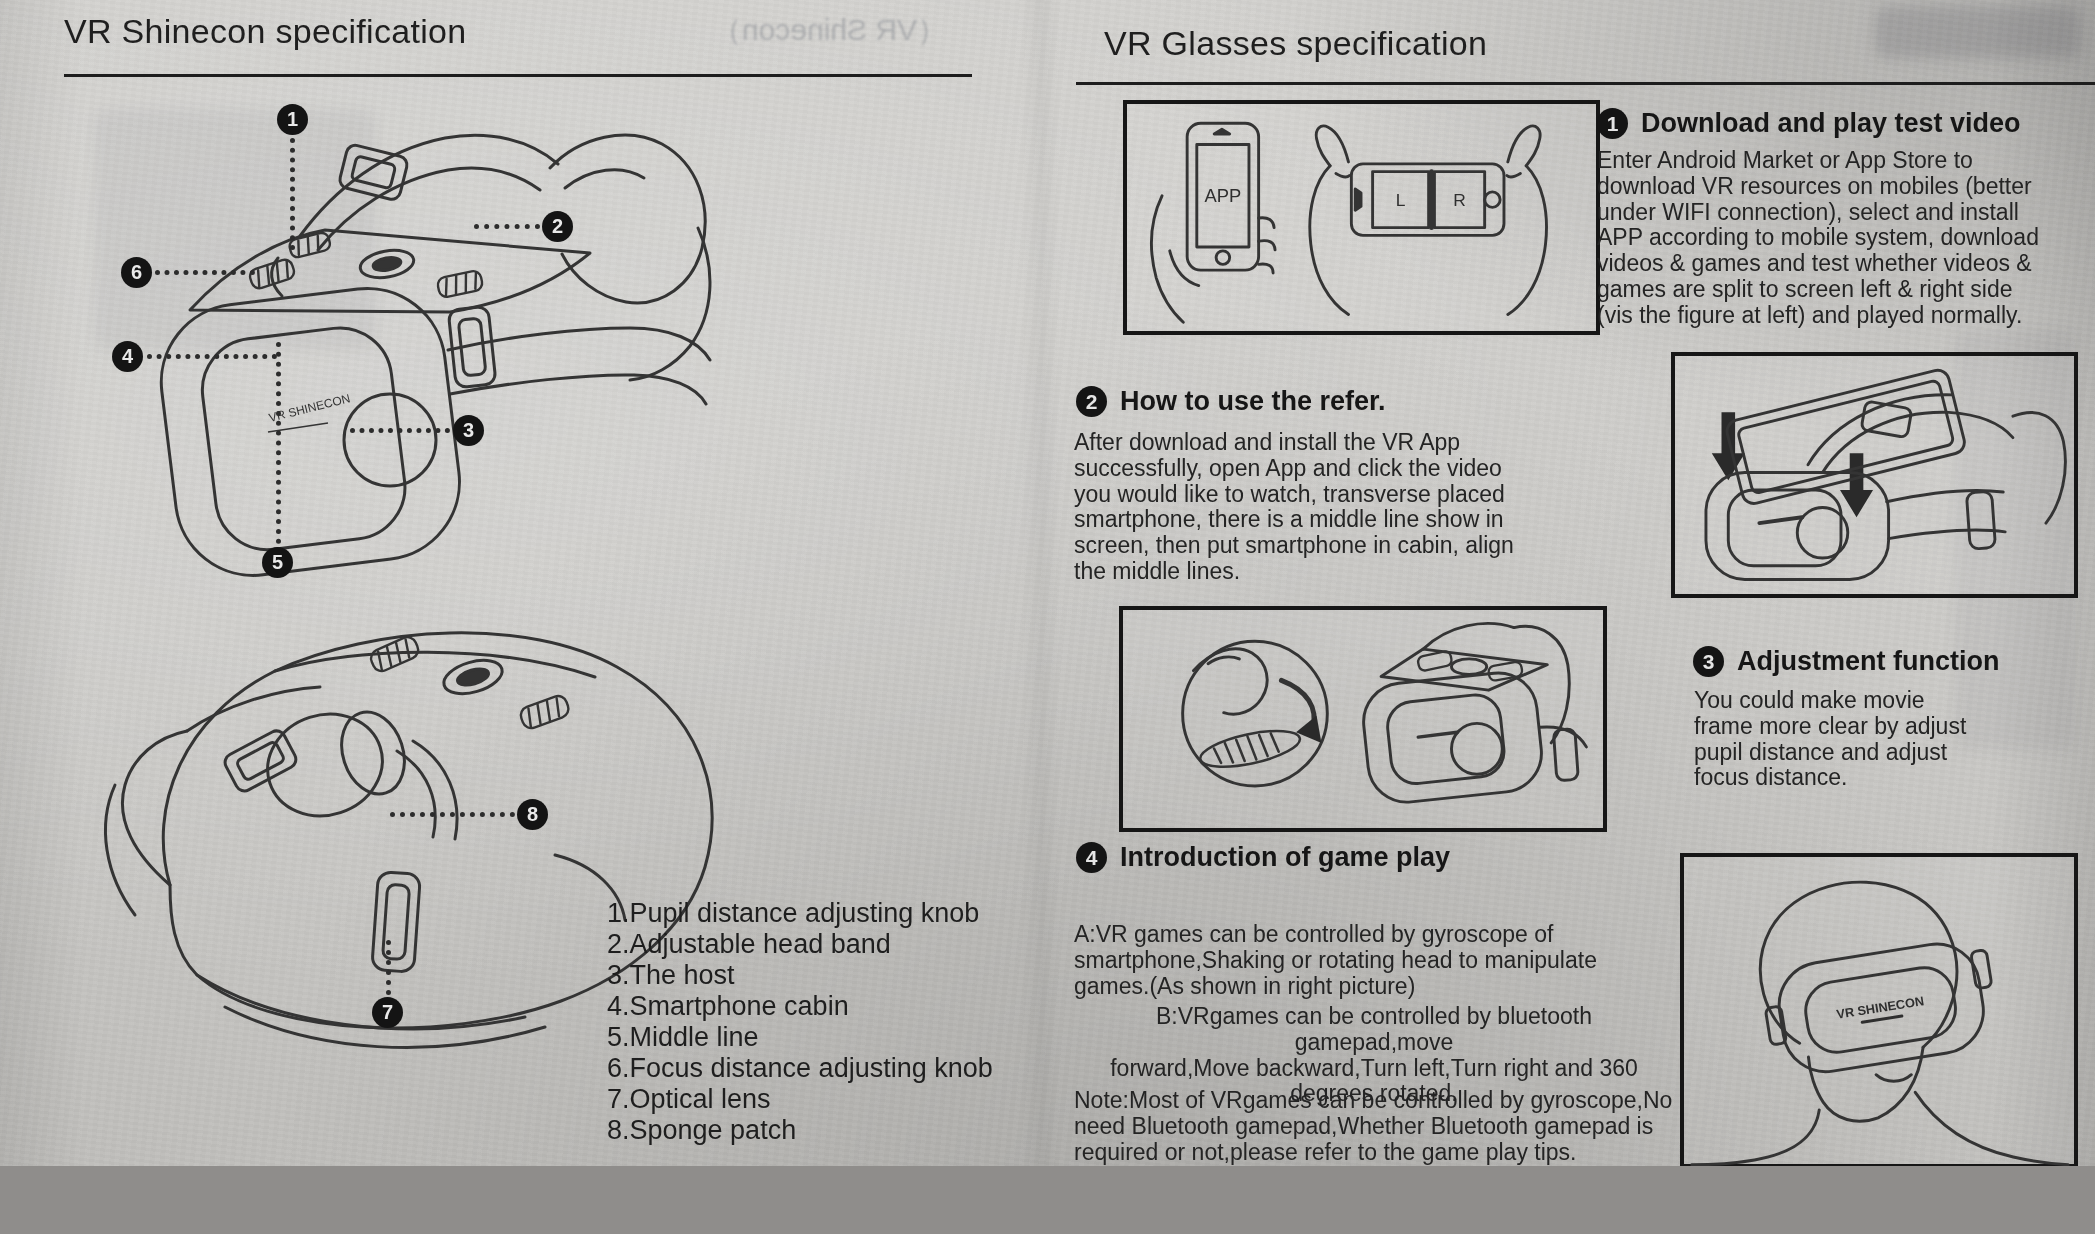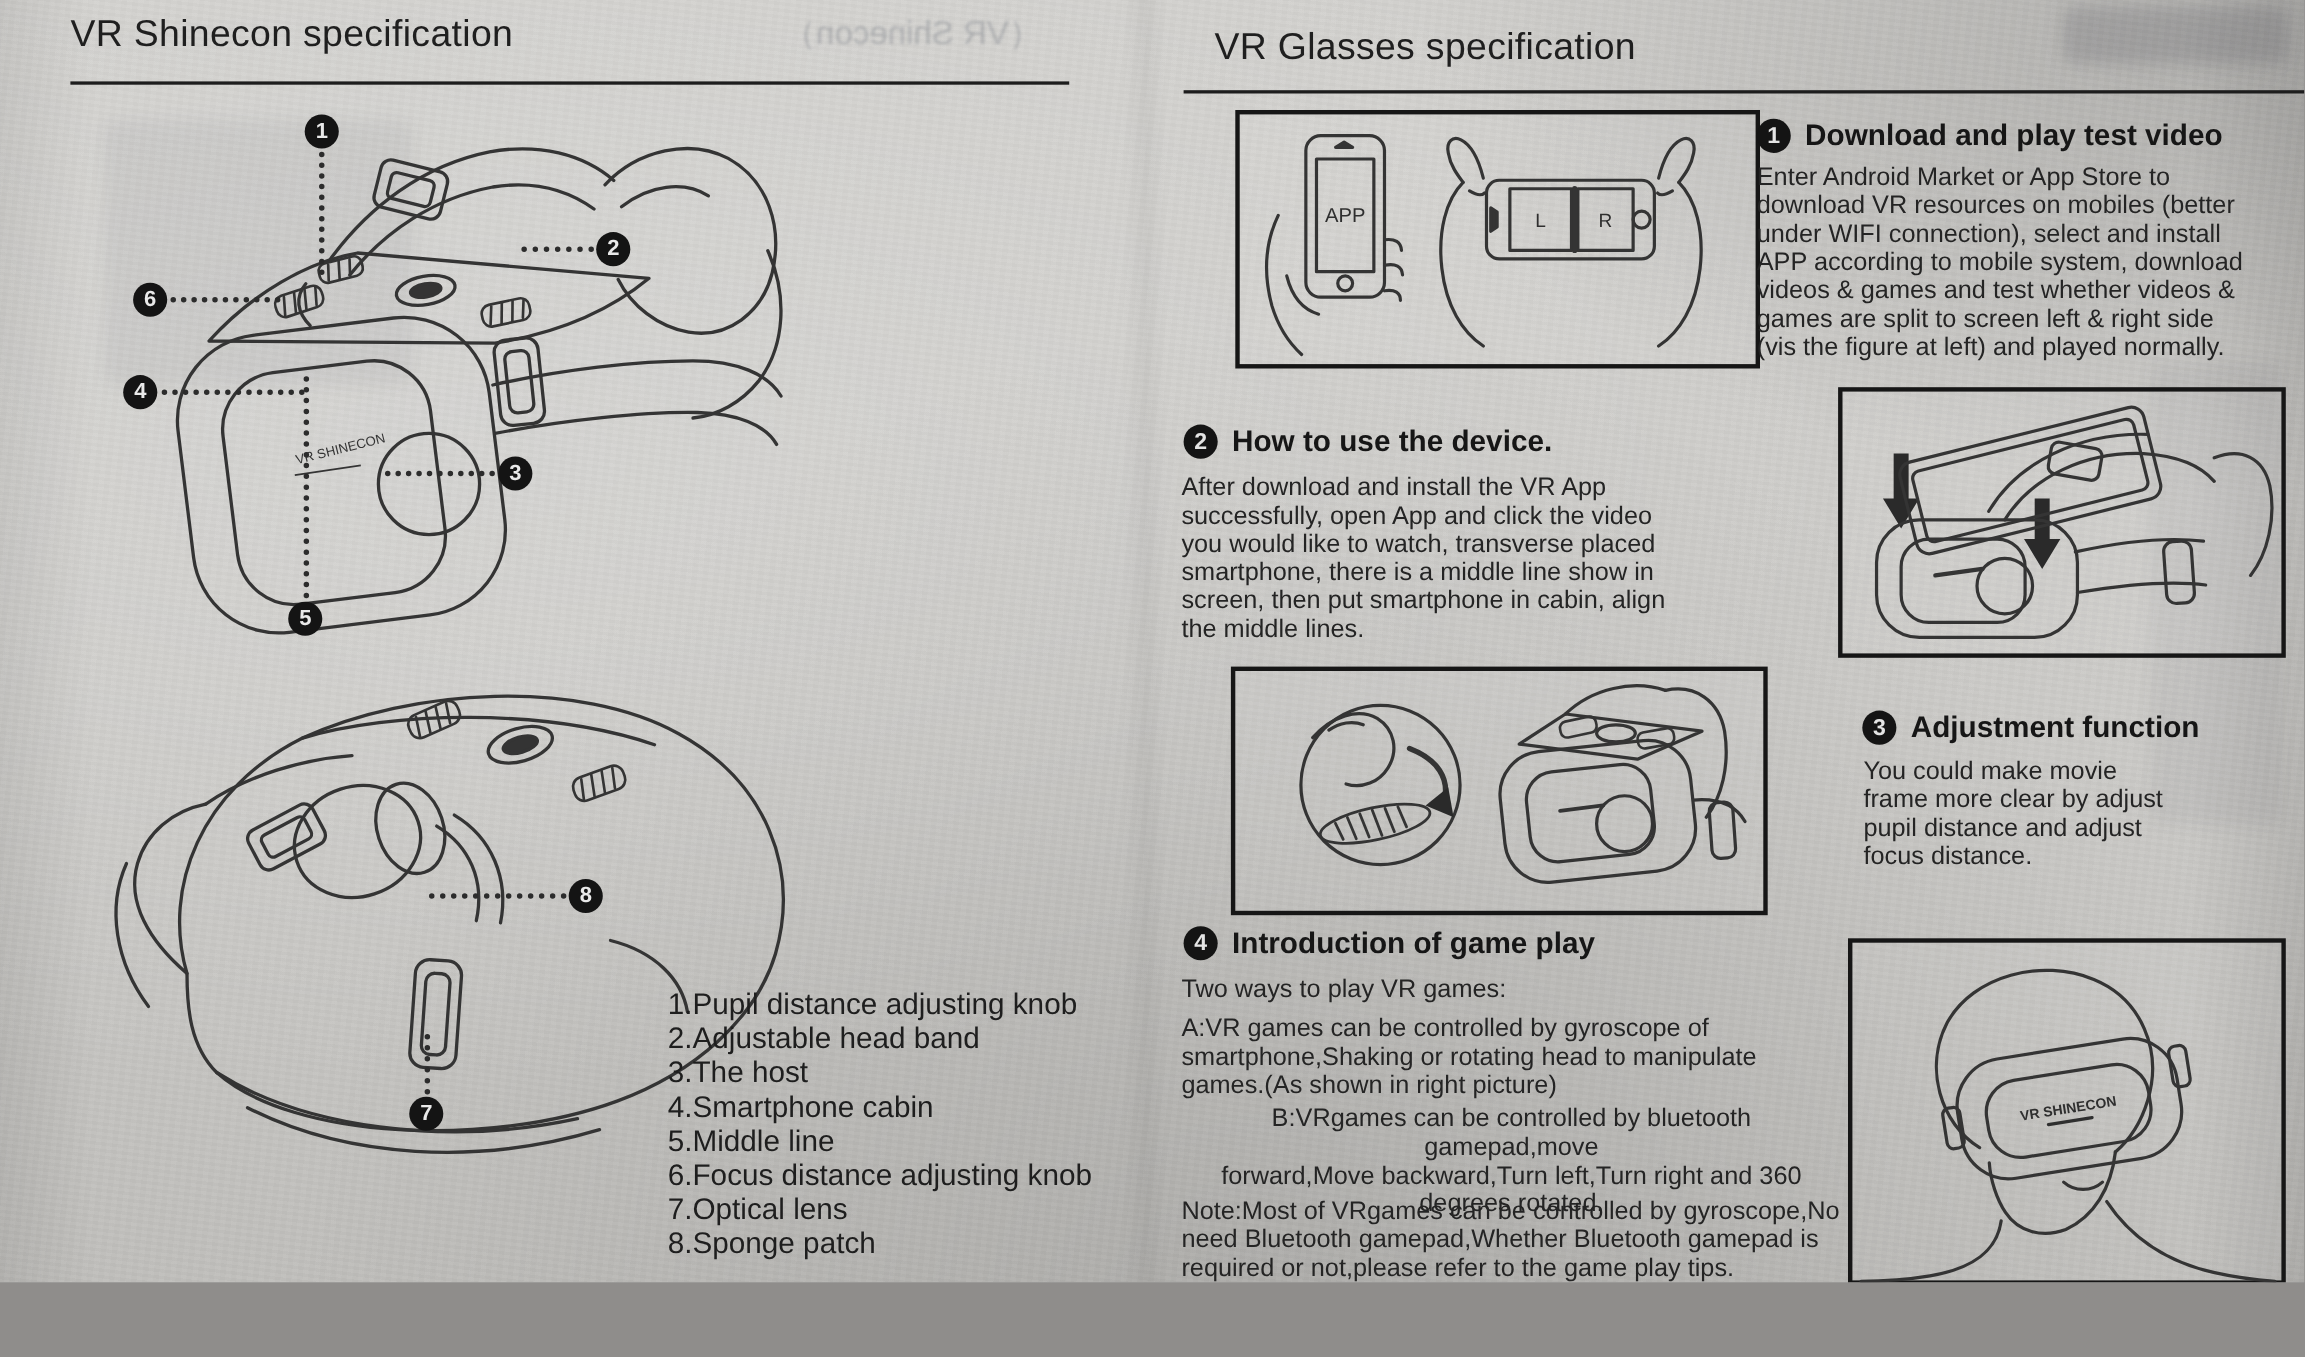--- a/index.html
+++ b/index.html
@@ -214,21 +214,21 @@
   <div class="abs body-text" style="left:1597px;top:148px;width:500px;">Enter Android Market or App Store to
 download VR resources on mobiles (better
 under WIFI connection), select and install
 APP according to mobile system, download
 videos &amp; games and test whether videos &amp;
 games are split to screen left &amp; right side
 (vis the figure at left) and played normally.</div>
 
   <div class="abs sec-head" style="left:1076px;top:386px;">
     <div class="badge">2</div>
-    <div>How to use the device.</div>
+    <div>How to use the refer.</div>
   </div>
   <div class="abs body-text" style="left:1074px;top:430px;width:500px;">After download and install the VR App
 successfully, open App and click the video
 you would like to watch, transverse placed
 smartphone, there is a middle line show in
 screen, then put smartphone in cabin, align
 the middle lines.</div>
 
   <div class="abs fig" style="left:1623px;top:352px;width:407px;height:246px;">
     <svg class="sketch" width="399" height="238" viewBox="0 0 407 245">
@@ -305,21 +305,20 @@
   </div>
   <div class="abs body-text" style="left:1694px;top:688px;width:340px;">You could make movie
 frame more clear by adjust
 pupil distance and adjust
 focus distance.</div>
 
   <div class="abs sec-head" style="left:1076px;top:842px;">
     <div class="badge">4</div>
     <div>Introduction of game play</div>
   </div>
-  <div class="abs body-text" style="left:1074px;top:886px;width:560px;">Two ways to play VR games:</div>
   <div class="abs body-text" style="left:1074px;top:922px;width:580px;">A:VR games can be controlled by gyroscope of
 smartphone,Shaking or rotating head to manipulate
 games.(As shown in right picture)</div>
   <div class="abs body-text" style="left:1074px;top:1004px;width:600px;text-align:center;">B:VRgames can be controlled by bluetooth gamepad,move
 forward,Move backward,Turn left,Turn right and 360
 degrees rotated.</div>
   <div class="abs body-text" style="left:1074px;top:1088px;width:600px;">Note:Most of VRgames can be controlled by gyroscope,No
 need Bluetooth gamepad,Whether Bluetooth gamepad is
 required or not,please refer to the game play tips.</div>
 

